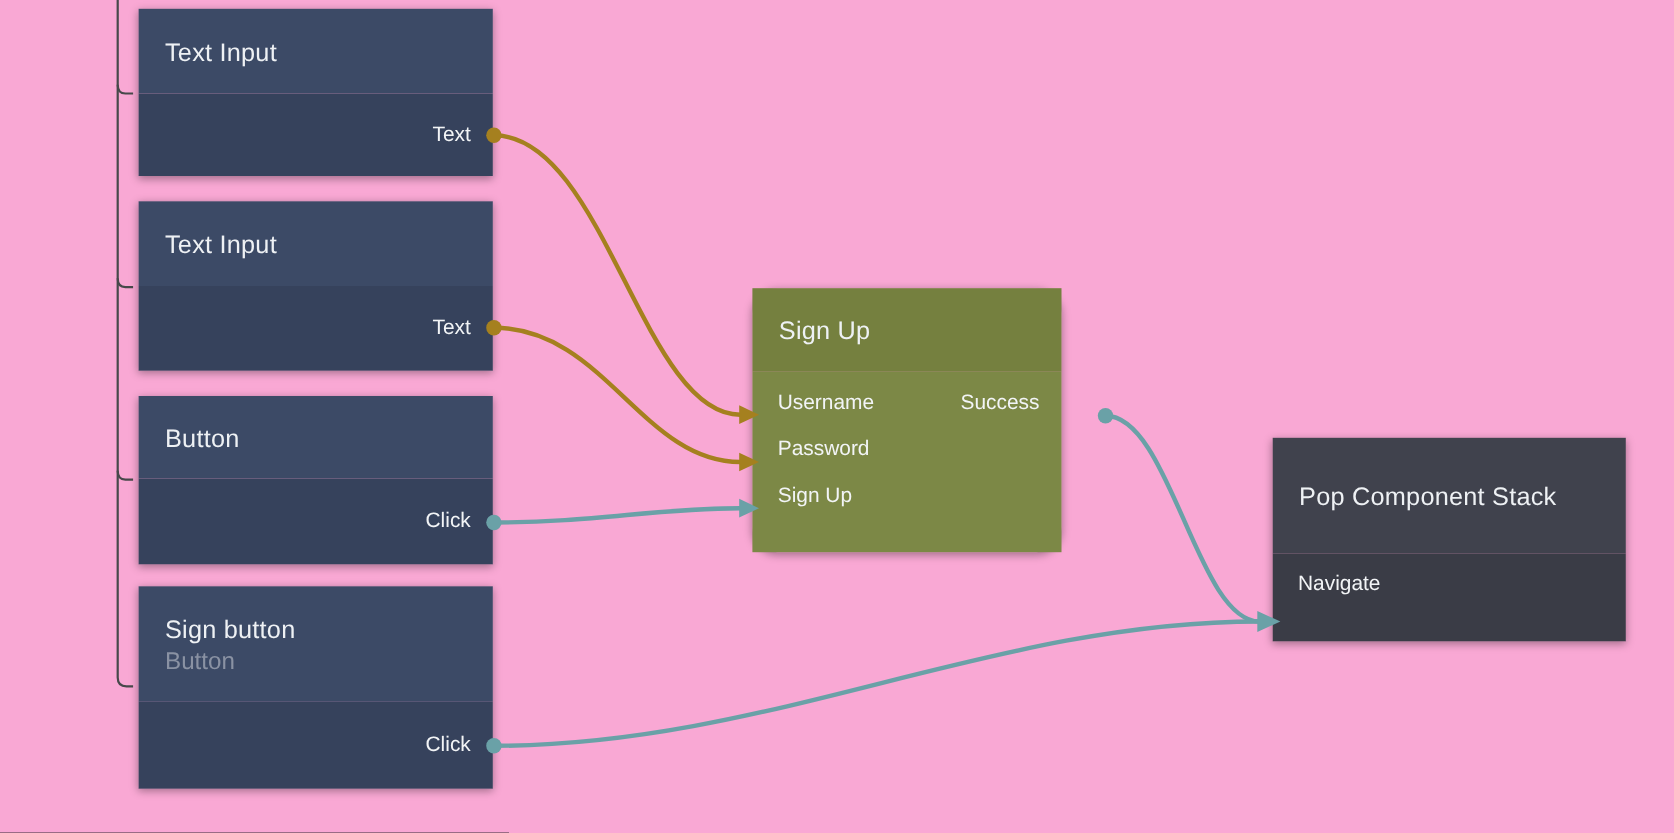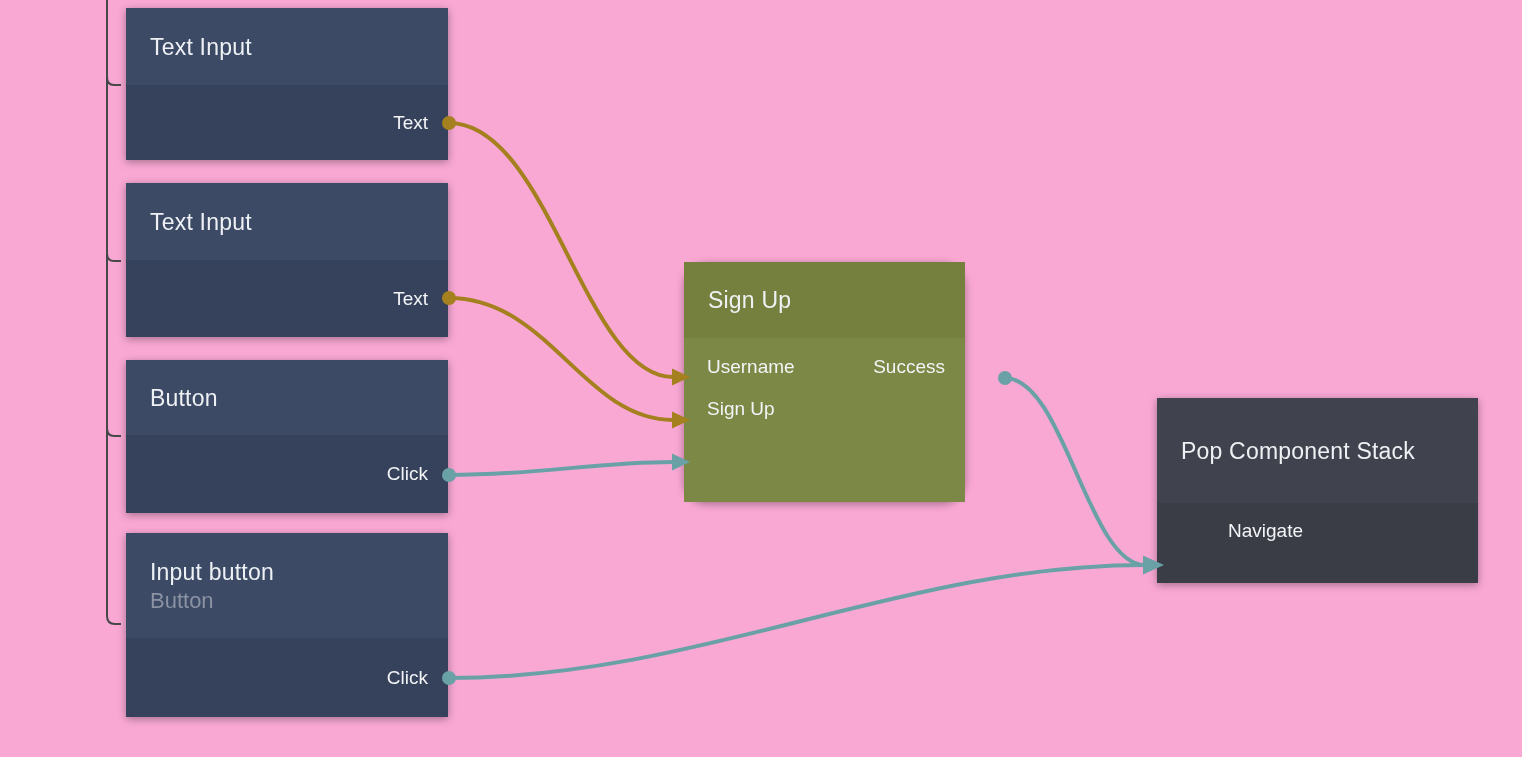--- a/index.html
+++ b/index.html
@@ -67,52 +67,55 @@
     </div>
     <div class="node-body" style="height:78px;">
       <div class="row out fullcenter">
         <span class="plabel">Click</span>
       </div>
     </div>
   </div>
 
   <div class="node blue" style="left:126px;top:533px;width:322px;">
     <div class="node-header" style="height:105px;">
-      <div class="node-title">Input button</div>
+      <div class="node-title">Sign button</div>
       <div class="node-subtitle">Button</div>
     </div>
     <div class="node-body" style="height:79px;">
       <div class="row out fullcenter">
         <span class="plabel">Click</span>
       </div>
     </div>
   </div>
 
   <div class="node green" style="left:684px;top:262px;width:281px;border-radius:23px;">
     <div class="node-header" style="height:76px;">
       <div class="node-title">Sign Up</div>
     </div>
     <div class="node-body signup-body" style="height:164px;">
       <div class="row in">
         <span class="plabel">Username</span>
       </div>
       <div class="row in">
+        <span class="plabel">Password</span>
+      </div>
+      <div class="row in">
         <span class="plabel">Sign Up</span>
       </div>
       <div class="success-row">
         <span class="plabel">Success</span>
       </div>
     </div>
   </div>
 
   <div class="node gray" style="left:1157px;top:398px;width:321px;">
     <div class="node-header" style="height:105px;">
       <div class="node-title">Pop Component Stack</div>
     </div>
-    <div class="node-body pop-body" style="height:80px;padding-left:48px;">
+    <div class="node-body pop-body" style="height:80px;">
       <div class="row in">
         <span class="plabel">Navigate</span>
       </div>
     </div>
   </div>
 
   <svg class="edges" width="1522" height="757" viewBox="0 0 1522 757">
 
     <g stroke="#47484a" stroke-width="2" fill="none">
       <path d="M107,-4 L107,616 Q107,624 115,624 L121,624"></path>

